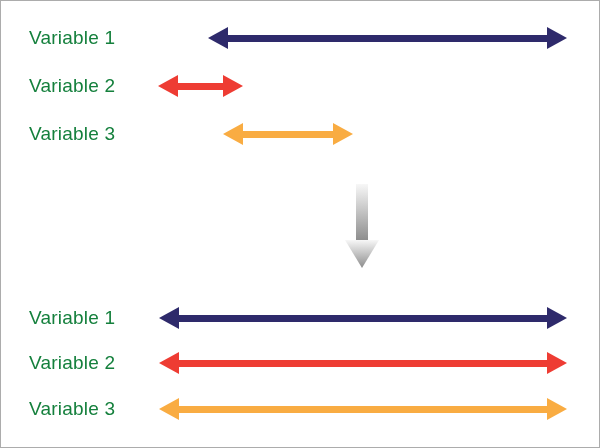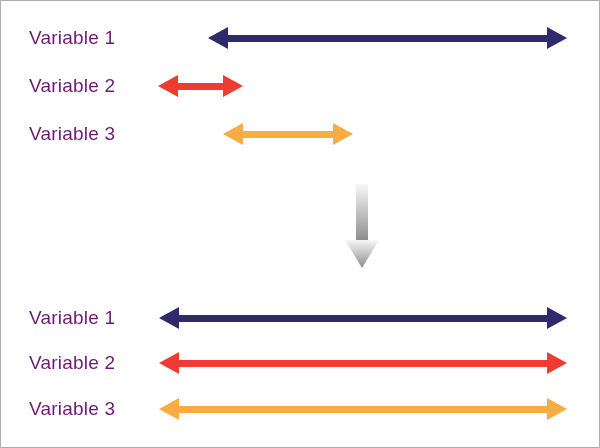--- a/index.html
+++ b/index.html
@@ -23,21 +23,21 @@
     right: 0;
     height: 46px;
   }
   .vlabel {
     position: absolute;
     left: 28px;
     top: 50%;
     transform: translateY(-50%);
     font-size: 19px;
     letter-spacing: 0.2px;
-    color: #701a75;
+    color: #15803d;
     white-space: nowrap;
   }
   .arrow {
     position: absolute;
     top: 50%;
     transform: translateY(-50%);
     height: 24px;
     display: flex;
     align-items: center;
   }

